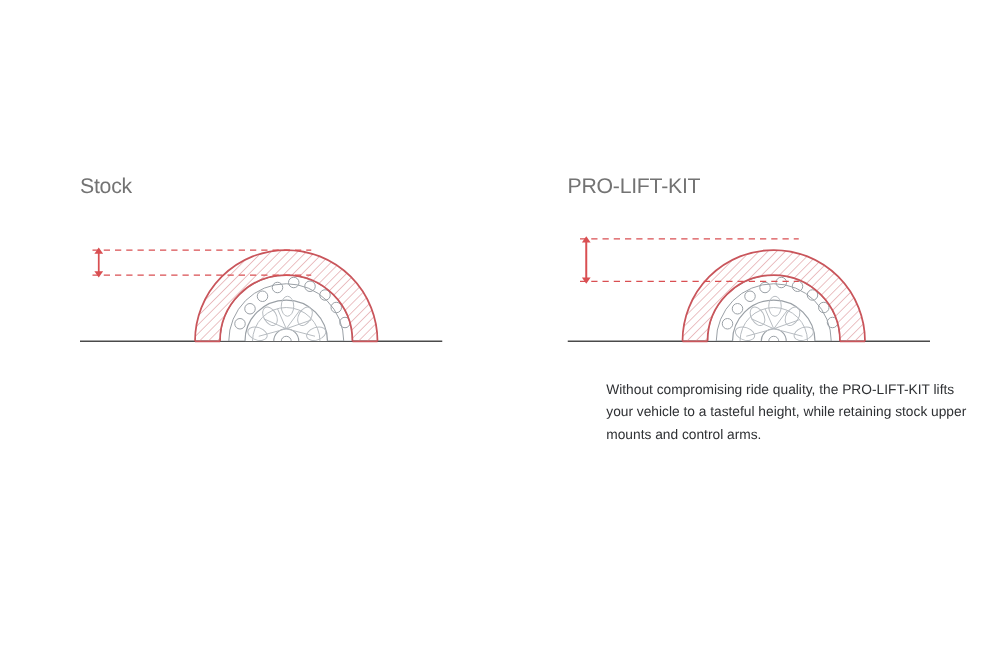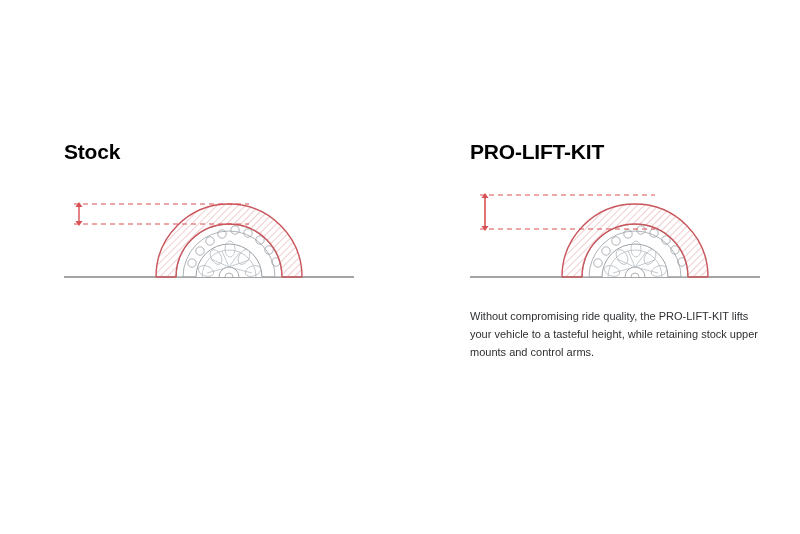--- a/index.html
+++ b/index.html
@@ -30,28 +30,28 @@
     box-sizing: border-box;
   }
 
   .panel-inner {
     position: absolute;
     left: 64px;
     top: 140px;
     width: 290px;
   }
   .panel.right .panel-inner {
-    left: 70px;
+    left: 54px;
   }
 
   .panel-title {
-    font-size: 21px;
-    font-weight: bold;
+    font-size: 17px;
+    font-weight: normal;
     letter-spacing: -0.2px;
-    color: #000000;
+    color: #737373;
     margin: 0 0 18px 0;
     line-height: 1.1;
   }
 
   .figure {
     position: relative;
     width: 290px;
     height: 112px;
     margin-bottom: 14px;
   }
@@ -61,20 +61,21 @@
 
   .panel-body {
     font-size: 11px;
     line-height: 1.65;
     color: #2e3033;
     margin: 0;
     width: 283px;
   }
   .panel.right .panel-body {
     width: 288px;
+    margin-left: 31px;
   }
 
   .divider {
     position: absolute;
     left: 399px;
     top: 0;
     width: 1px;
     height: 534px;
     background: transparent;
   }

